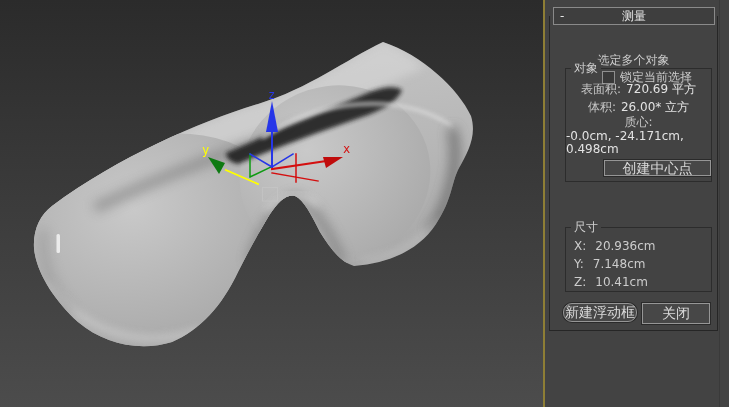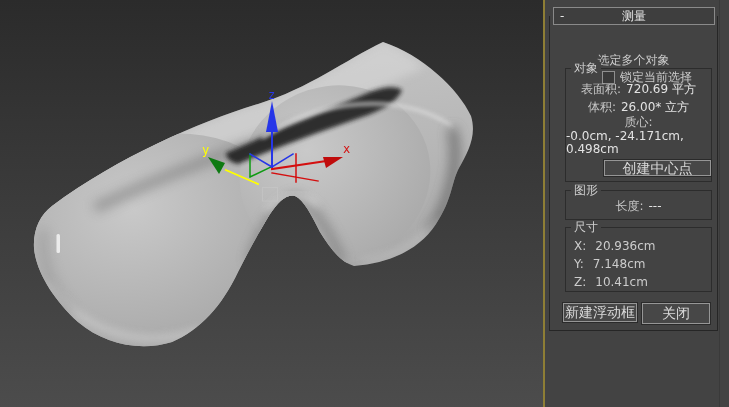--- a/index.html
+++ b/index.html
@@ -26,21 +26,21 @@
   .grow .lab{color:#c6c6c6;}
   .grow .val{color:#e3e3e3;}
   .dimrow{position:absolute;left:8px;display:flex;gap:9px;line-height:13px;}
   .mxbtn{position:absolute;background:#474747;border:1px solid #969696;box-shadow:0 0 0 1px #2a2a2a;
       color:#dadada;text-align:center;font-size:14px;line-height:15px;cursor:pointer;padding:0;
       font-family:"DejaVu Sans","Liberation Sans",sans-serif;}
   #grp-object{top:68px;height:112px;}
   #grp-shape{top:190px;height:28px;}
   #grp-dims{top:227px;height:63px;}
   #btn-center{left:38px;top:91px;width:107px;height:16px;}
-  #btn-floater{left:18px;top:303px;width:74px;height:19px;}
+  #btn-floater{left:18px;top:303px;width:74px;height:19px;border-radius:9px;}
   #btn-close{left:97px;top:303px;width:68px;height:21px;}
   #scroll-strip{position:absolute;left:174px;top:0;width:1px;height:407px;background:#3a3a3a;}
   svg text{font-family:"DejaVu Sans Mono","Liberation Mono",monospace;font-size:12px;}
 </style>
 </head>
 <body>
 
 <div id="app">
 
   <svg id="viewport" width="543" height="407" viewBox="0 0 543 407">
@@ -179,27 +179,20 @@
       </div>
       <div class="grow" style="top:47px;justify-content:center;">
         <span class="lab">质心:</span>
       </div>
       <div class="grow" style="top:61px;justify-content:flex-end;">
         <span class="val">-0.0cm, -24.171cm, 0.498cm</span>
       </div>
       <button id="btn-center" class="mxbtn">创建中心点</button>
     </div>
 
-    <div id="grp-shape" class="group">
-      <span class="legend">图形</span>
-      <div class="grow" style="top:9px;">
-        <span class="lab">长度:</span>
-        <span class="val">---</span>
-      </div>
-    </div>
 
     <div id="grp-dims" class="group">
       <span class="legend">尺寸</span>
       <div class="dimrow" style="top:12px;">
         <span class="lab">X:</span>
         <span class="val">20.936cm</span>
       </div>
       <div class="dimrow" style="top:30px;">
         <span class="lab">Y:</span>
         <span class="val">7.148cm</span>

